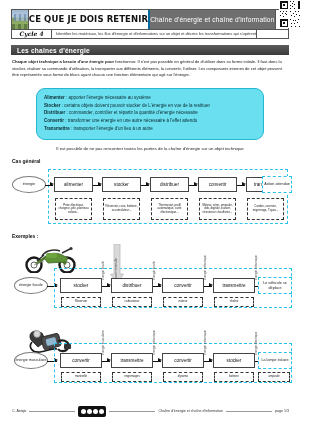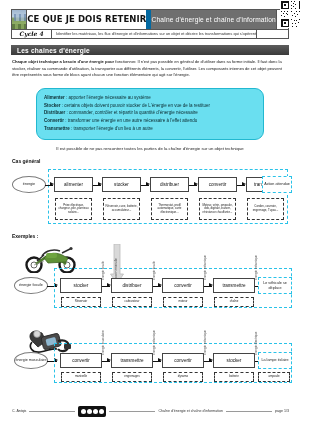--- a/index.html
+++ b/index.html
@@ -31,21 +31,21 @@
     opacity:.75;
   }
   .hdr-logo:after{
     content:"";position:absolute;left:0;bottom:0;width:44px;height:5px;
     background:repeating-linear-gradient(90deg,#5f7c42 0 3px,#84a25c 3px 6px);
   }
   .hdr-title{
     flex:0 0 104px;display:flex;align-items:center;justify-content:center;
     font-family:"DejaVu Sans", sans-serif;
     font-size:8.5px;font-weight:700;letter-spacing:.1px;
-    border-right:5px solid #0369a1;box-sizing:border-box;color:#111;
+    border-right:2px solid #0369a1;box-sizing:border-box;color:#111;
     white-space:nowrap;
   }
   .hdr-subject{
     flex:1;display:flex;align-items:center;justify-content:center;
     background:#6f6f6f;color:#fff;font-size:6.6px;letter-spacing:.15px;
     border-right:1px solid #555;box-sizing:border-box;
     white-space:nowrap;
   }
   .hdr-qr{width:34px;background:#fff;position:relative;}
   .hdr-cycle{

